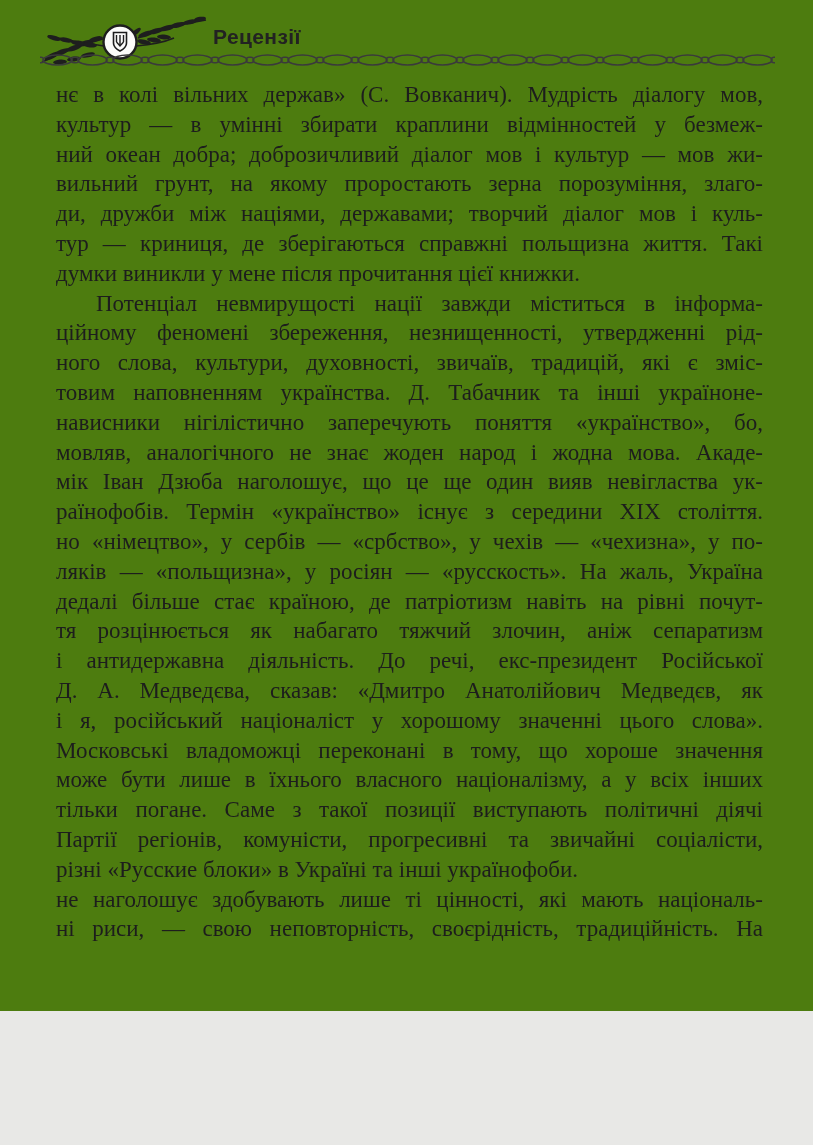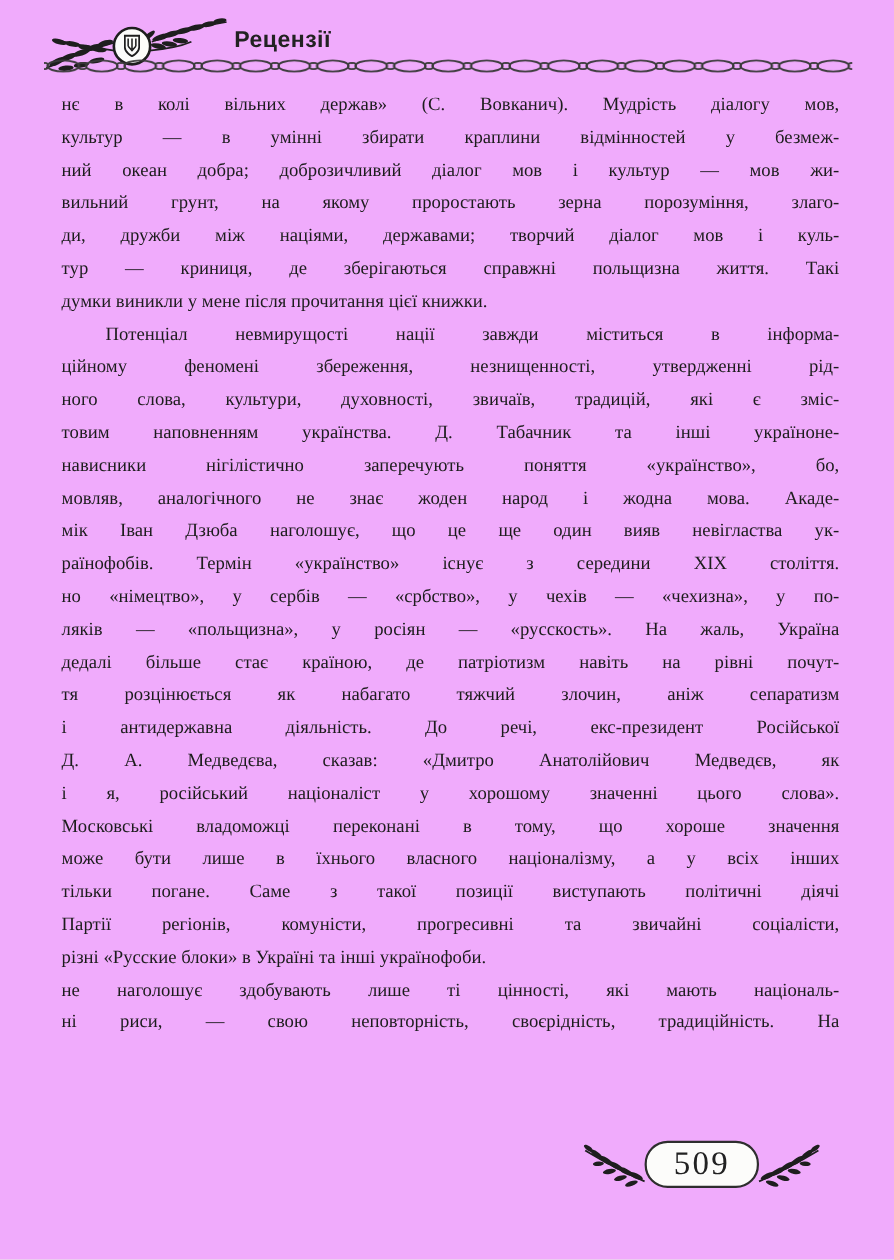--- a/index.html
+++ b/index.html
@@ -1,21 +1,21 @@
 <!DOCTYPE html>
 <html><head>
 <meta charset="utf-8">
 <style>
   html, body { margin: 0; padding: 0; background: #e8e8e6; }
   .page {
     position: relative;
     width: 813px;
-    height: 1145px;
+    height: 1011px;
     margin: 0 auto;
-    background: #f0abfc;
+    background: #4d7c0f;
     color: #1d1d1d;
     font-family: "Liberation Serif", serif;
     overflow: hidden;
   }
   .ornament { position: absolute; left: 40px; top: 12px; }
   .page-title {
     position: absolute;
     left: 213px;
     top: 25px;
     font-family: "Liberation Sans", sans-serif;
@@ -23,21 +23,21 @@
     font-size: 21px;
     letter-spacing: 0.4px;
     color: #222;
   }
   .chain-divider { position: absolute; left: 40px; top: 52px; }
   .body-text {
     position: absolute;
     left: 56px;
     top: 80px;
     width: 707px;
-    font-size: 17px;
+    font-size: 23px;
   }
   .pline {
     line-height: 29.8px;
     text-align: justify;
     text-align-last: justify;
   }
   .pline.left-last { text-align-last: left; }
   .pline.indent { text-indent: 40px; }
   .footer {
     position: absolute;

